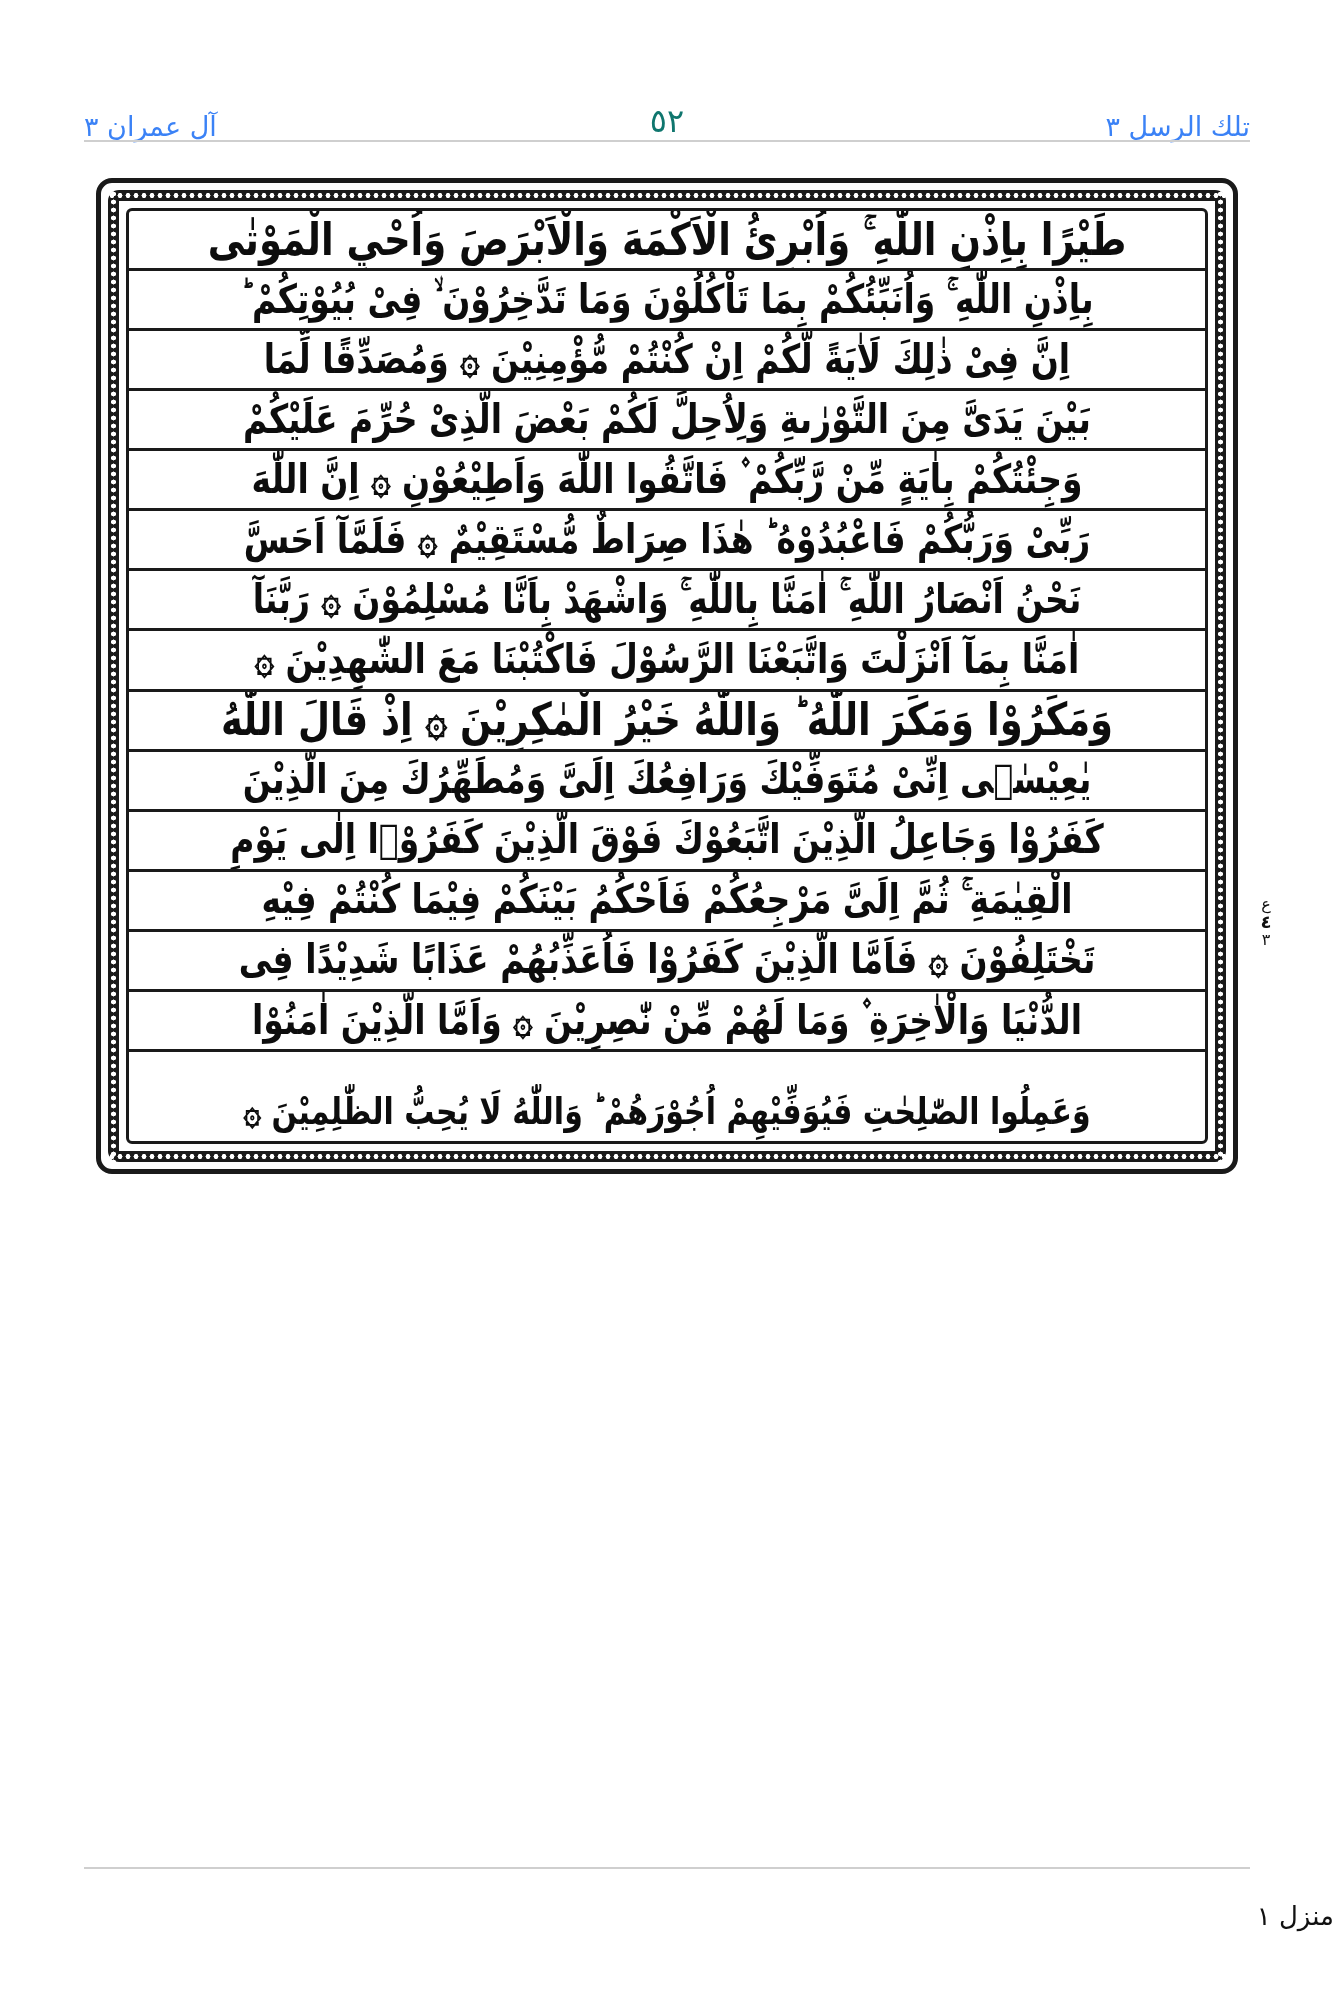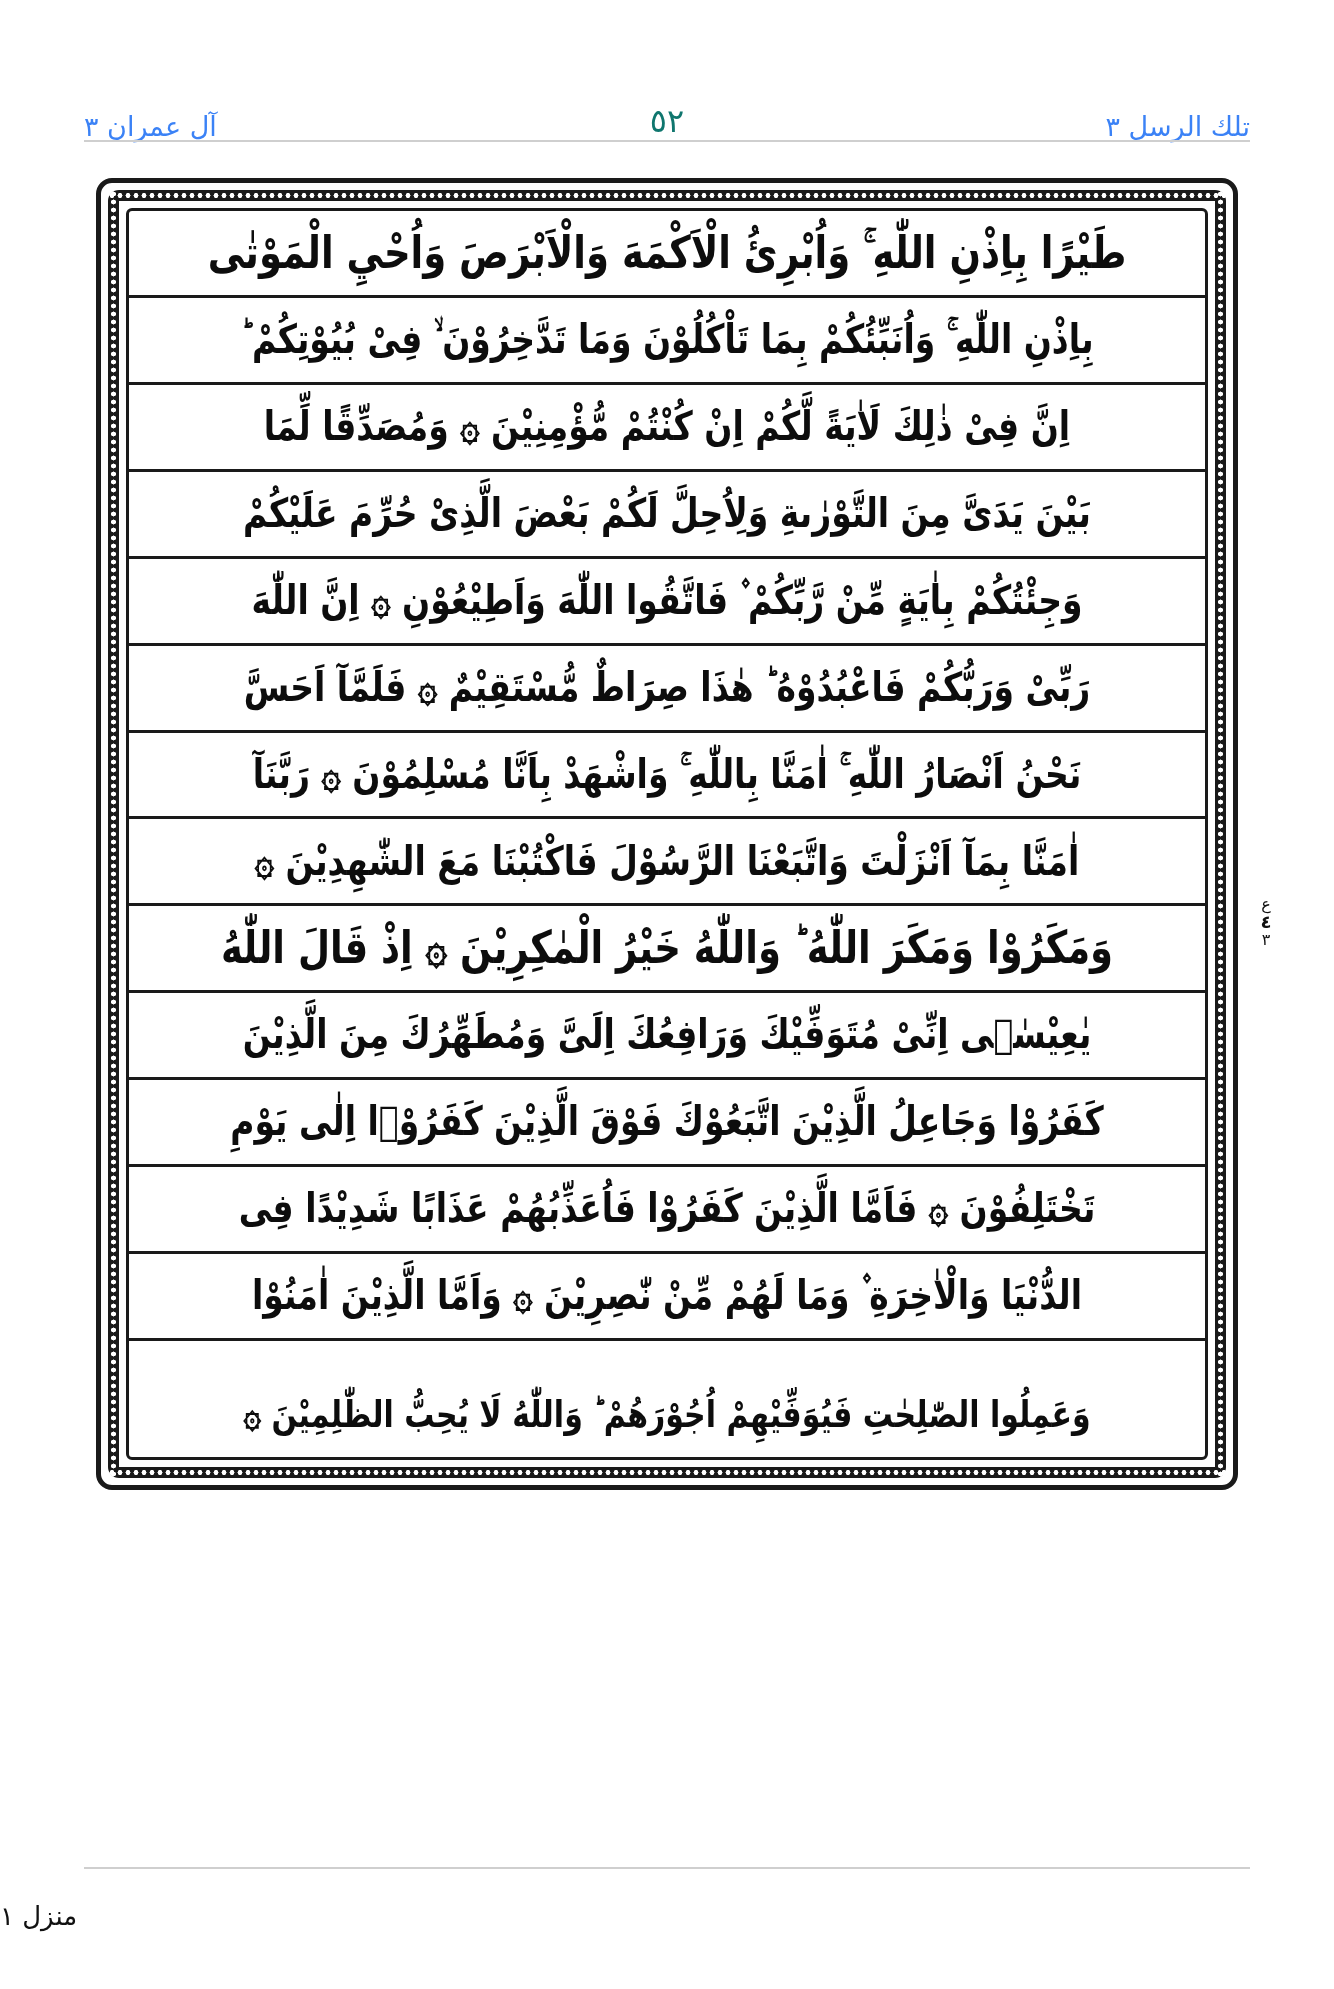--- a/index.html
+++ b/index.html
@@ -57,21 +57,21 @@
     height: 2px;
     background: #cfcfcf;
   }
 
   
   .frame-outer {
     position: absolute;
     top: 178px;
     left: 96px;
     width: 1142px;
-    height: 1312px;
+    height: 996px;
     border: 5px solid #1a1a1a;
     border-radius: 16px;
     box-sizing: border-box;
     background: #ffffff;
   }
   .frame-scallop {
     position: absolute;
     top: 7px;
     left: 7px;
     right: 7px;
@@ -174,21 +174,21 @@
     left: 84px;
     right: 84px;
     height: 2px;
     background: #cfcfcf;
   }
   .footer-text {
     position: absolute;
     bottom: 58px;
     left: 0;
     width: 100%;
-    text-align: left;
+    text-align: right;
     font-family: "DejaVu Sans", sans-serif;
     font-size: 26px;
     color: #111111;
     direction: rtl;
   }
 </style>
 </head>
 <body>
 
 <div class="page">
@@ -237,20 +237,23 @@
         <div class="qline">
           <div class="qtext">وَمَكَرُوْا وَمَكَرَ اللّٰهُ ؕ وَاللّٰهُ خَيْرُ الْمٰكِرِيْنَ ۞ اِذْ قَالَ اللّٰهُ</div>
         </div>
         <div class="qline">
           <div class="qtext sm">يٰعِيْسٰۤى اِنِّىْ مُتَوَفِّيْكَ وَرَافِعُكَ اِلَىَّ وَمُطَهِّرُكَ مِنَ الَّذِيْنَ</div>
         </div>
         <div class="qline">
           <div class="qtext sm">كَفَرُوْا وَجَاعِلُ الَّذِيْنَ اتَّبَعُوْكَ فَوْقَ الَّذِيْنَ كَفَرُوْۤا اِلٰى يَوْمِ</div>
         </div>
         <div class="qline">
+          <div class="qtext sm">الْقِيٰمَةِ ۚ ثُمَّ اِلَىَّ مَرْجِعُكُمْ فَاَحْكُمُ بَيْنَكُمْ فِيْمَا كُنْتُمْ فِيْهِ</div>
+        </div>
+        <div class="qline">
           <div class="qtext sm">تَخْتَلِفُوْنَ ۞ فَاَمَّا الَّذِيْنَ كَفَرُوْا فَاُعَذِّبُهُمْ عَذَابًا شَدِيْدًا فِى</div>
         </div>
         <div class="qline">
           <div class="qtext sm">الدُّنْيَا وَالْاٰخِرَةِ ۫ وَمَا لَهُمْ مِّنْ نّٰصِرِيْنَ ۞ وَاَمَّا الَّذِيْنَ اٰمَنُوْا</div>
         </div>
         <div class="qline">
           <div class="qtext xs">وَعَمِلُوا الصّٰلِحٰتِ فَيُوَفِّيْهِمْ اُجُوْرَهُمْ ؕ وَاللّٰهُ لَا يُحِبُّ الظّٰلِمِيْنَ ۞</div>
         </div>
       </div>
     </div>

